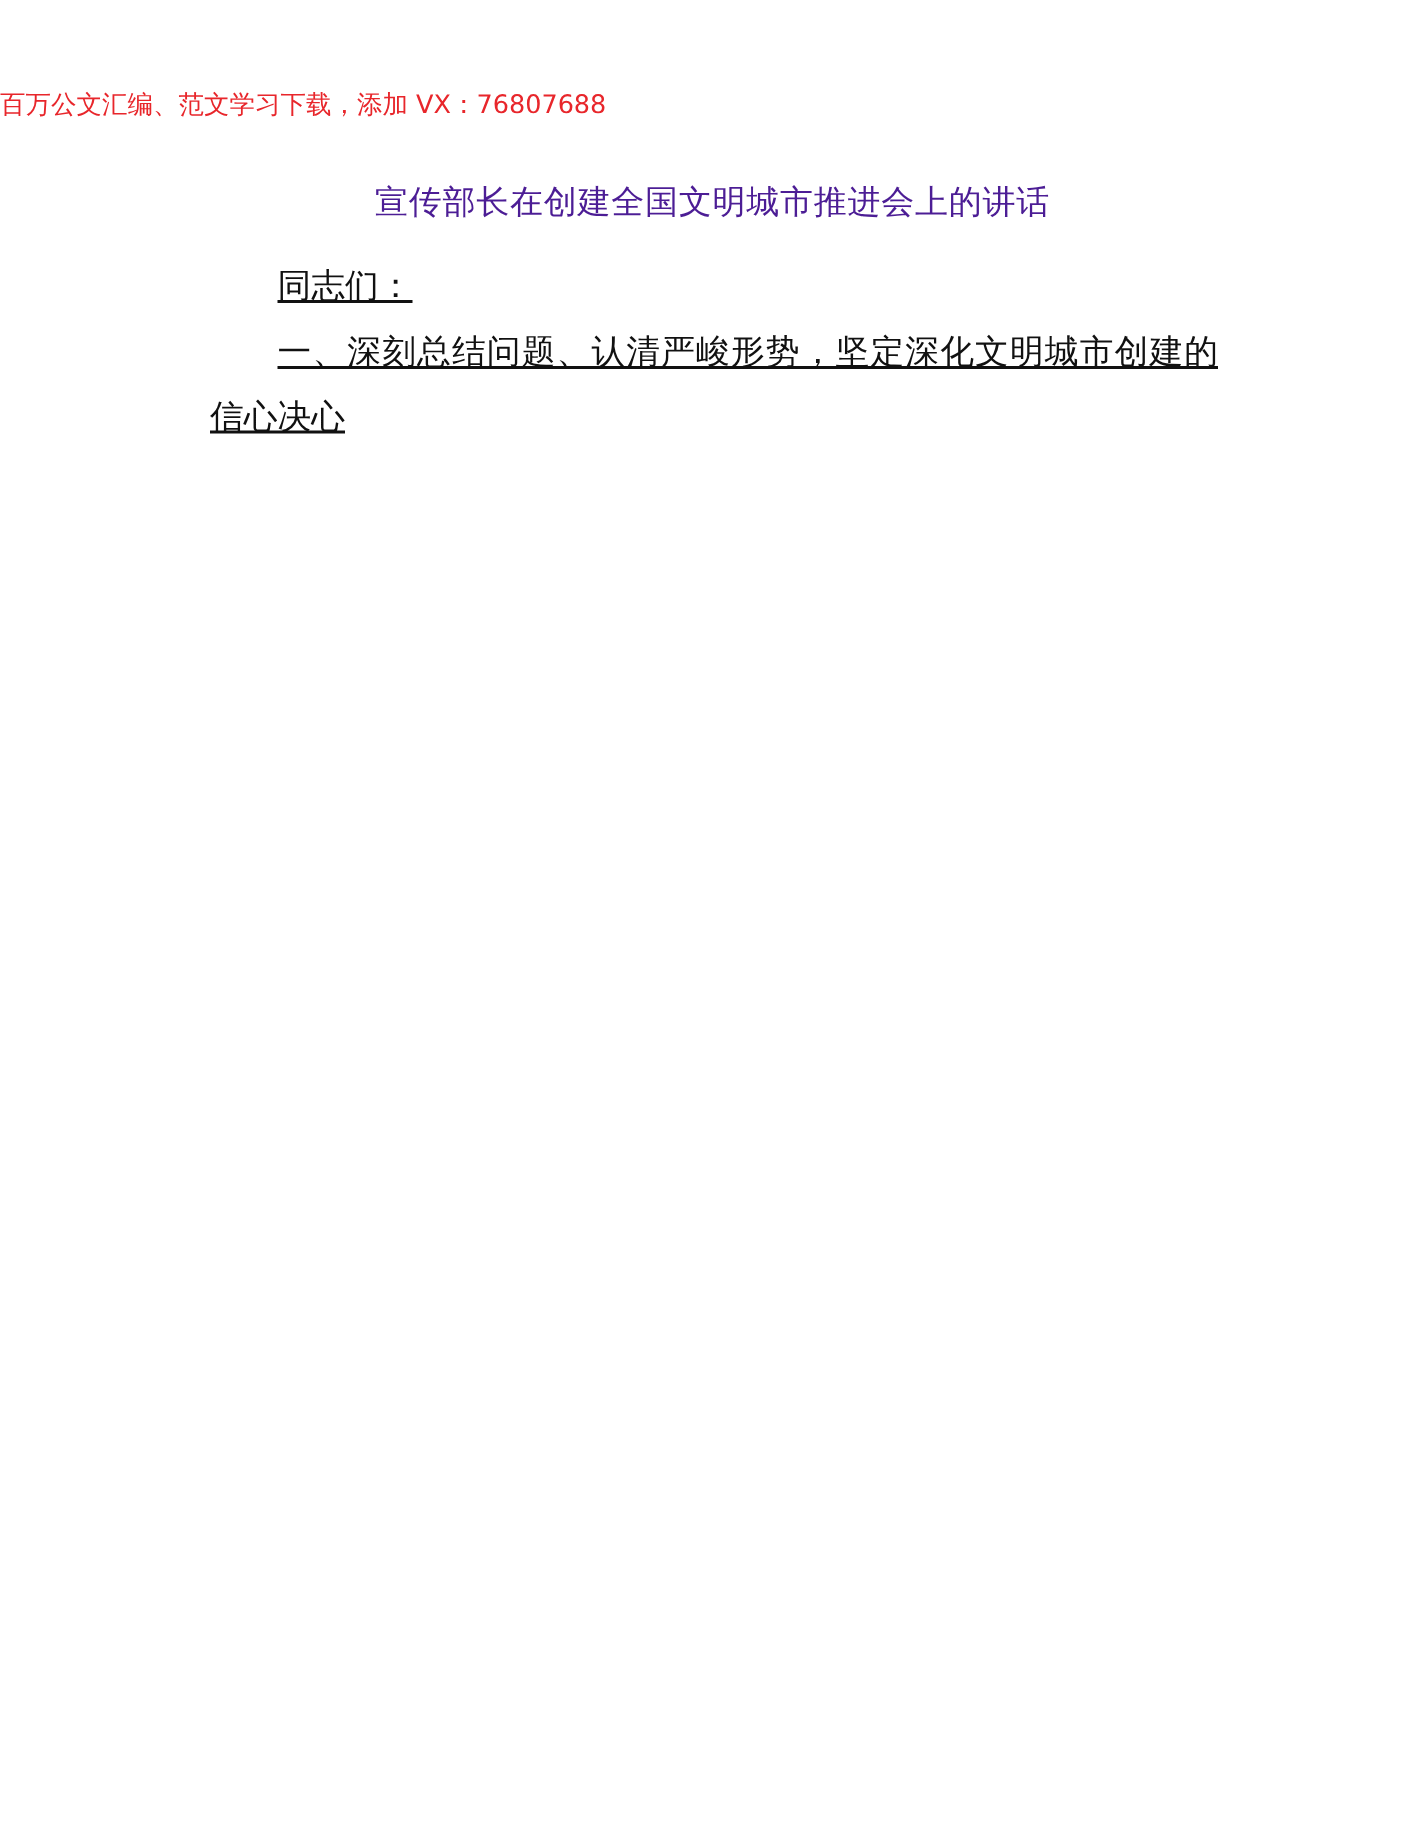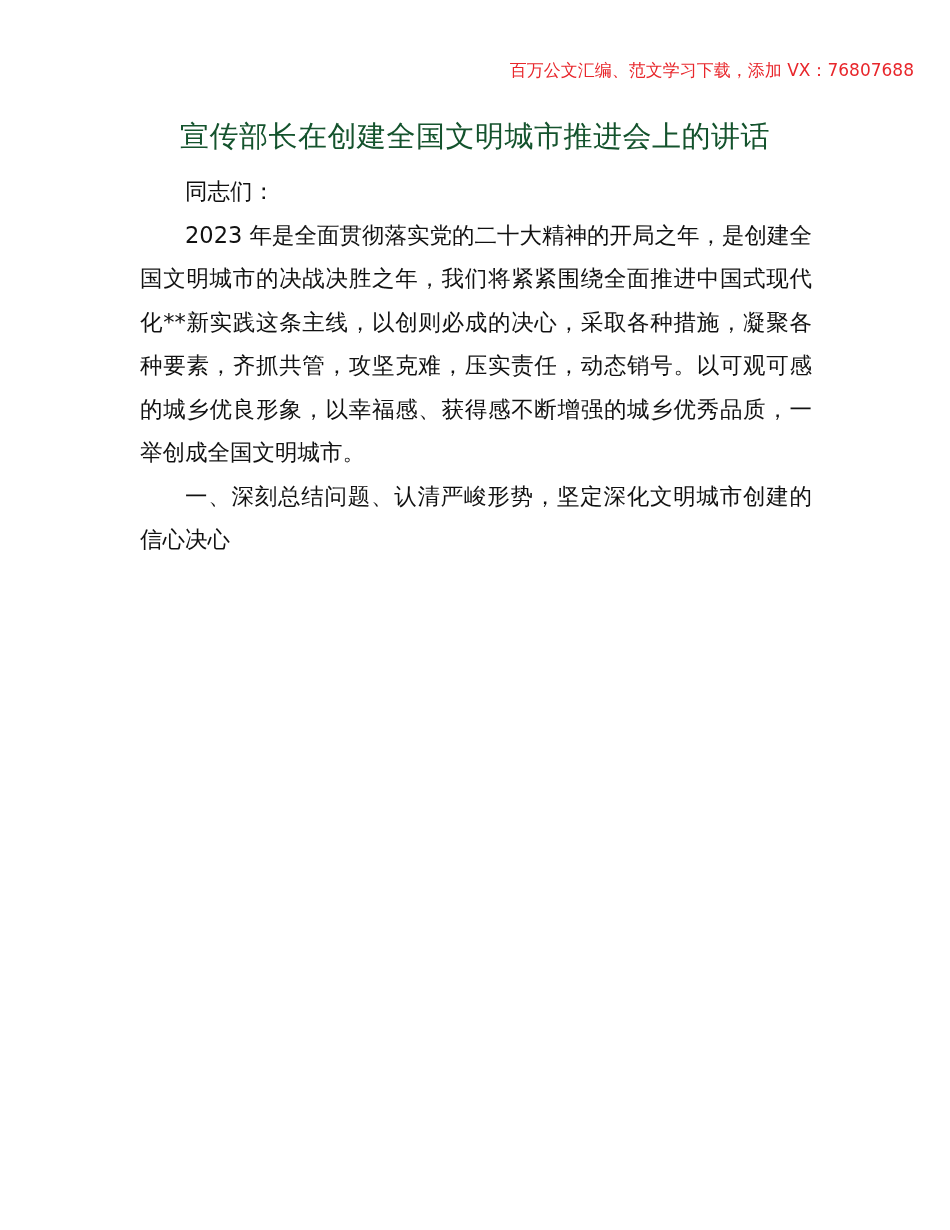--- a/index.html
+++ b/index.html
@@ -13,42 +13,43 @@
       position: relative;
       overflow: hidden;
       font-family: "DejaVu Sans", "Liberation Sans", sans-serif;
       color: #111111;
     }
     .header-note {
       position: absolute;
       top: 58px;
       left: 0;
       width: 914px;
-      text-align: right;
+      text-align: left;
       font-size: 17px;
       line-height: 24px;
       color: #e8262b;
       letter-spacing: 0px;
     }
     .doc-title {
       position: absolute;
       top: 116px;
       left: 0;
       width: 950px;
       text-align: center;
-      font-size: 29px;
+      font-size: 22px;
       line-height: 40px;
-      color: #14532d;
+      color: #4c1d95;
       letter-spacing: 0.5px;
     }
     .body-text {
       position: absolute;
       left: 140px;
       width: 672px;
       top: 170px;
+      text-decoration: underline;
     }
     .para {
       margin: 0;
       font-size: 22.5px;
       line-height: 43.5px;
       text-align: justify;
       text-indent: 2em;
       word-break: break-all;
     }
     .para.salutation {
@@ -60,15 +61,14 @@
   </style>
 </head>
 <body>
 
 <div class="header-note">百万公文汇编、范文学习下载，添加 VX：76807688</div>
 
 <div class="doc-title">宣传部长在创建全国文明城市推进会上的讲话</div>
 
 <div class="body-text">
   <p class="para salutation">同志们：</p>
-  <p class="para">2023 年是全面贯彻落实党的二十大精神的开局之年，是创建全国文明城市的决战决胜之年，我们将紧紧围绕全面推进中国式现代化**新实践这条主线，以创则必成的决心，采取各种措施，凝聚各种要素，齐抓共管，攻坚克难，压实责任，动态销号。以可观可感的城乡优良形象，以幸福感、获得感不断增强的城乡优秀品质，一举创成全国文明城市。</p>
   <p class="para">一、深刻总结问题、认清严峻形势，坚定深化文明城市创建的信心决心</p>
 </div>
 
 </body></html>

